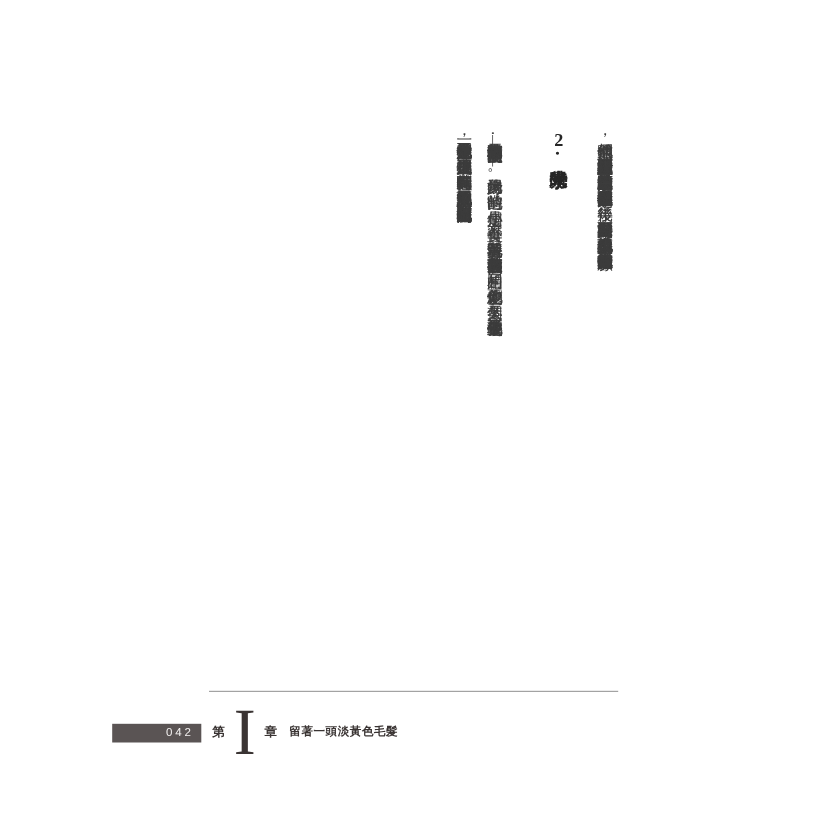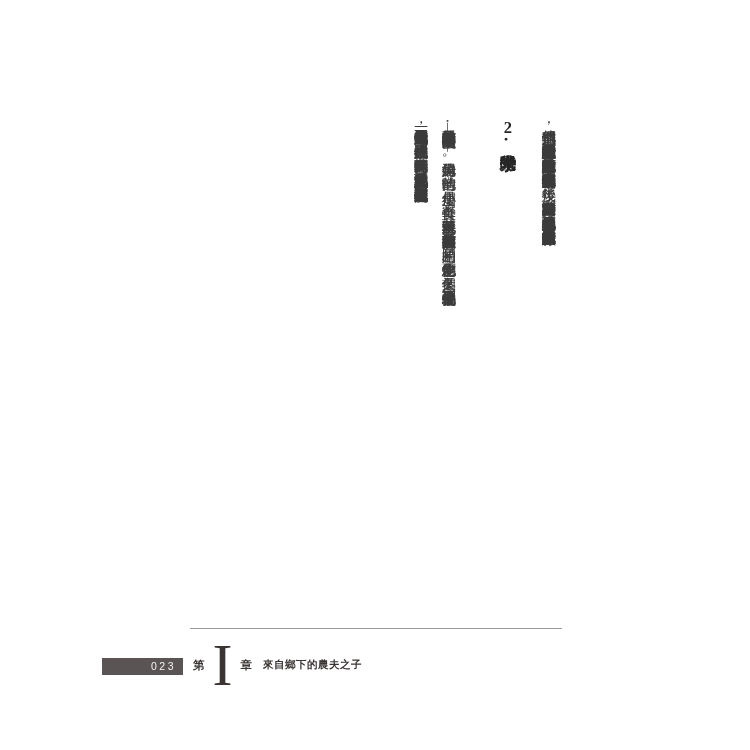--- a/index.html
+++ b/index.html
@@ -108,22 +108,22 @@
 
   <div class="text-block">
     <p>雖然他們很窮，但詹姆斯及阿曼達（戴爾的母親）卻常可找到一些東西贈給慈善機構。這可能是阿曼達堅定的信念及當地牧師鼓勵的結果。接受他們禮物的是一個住在愛荷華州坎薩布魯福斯教會之家的孤兒。幾年後，當戴爾在耶誕節前夕寄支票回家時，他也發現支票被捐給慈善機構。他的父母正在幫助一個為照顧子女而在生活中痛苦掙扎的寡婦。</p>
     <h2 class="section-heading"><span class="upright">2</span><span>‧</span><span>求學時光</span></h2>
     <p>年幼時的卡耐基是馬克‧吐溫筆下的頑皮男孩——湯姆的化身。當時的他，是個瘦小、營養不良、留著一頭淡黃色毛髮、有著一對大耳朵和酒窩的敏感男孩。相同的是，他也愛惡作劇。某個冬天，他帶了隻死兔子到學校去。</p>
     <p>他趁別人不注意時把兔子放在一個桶子裡，再把桶子放在圓火爐上燒。當氣味傳到老師鼻裡時，她立刻發現了搗蛋的戴爾並懲罰他。然而這段插曲反而使他在同學間的知名度顯著地提高。</p>
   </div>
 
   <div class="footer-rule" style="background: rgb(154, 154, 154);"></div>
 
-  <div class="page-badge" style="background: rgb(90, 84, 84);">023</div>
+  <div class="page-badge" style="background: rgb(90, 84, 84);">042</div>
 
   <div class="chapter-line">
     <span class="chapter-prefix">第</span>
     <span class="chapter-numeral">I</span>
     <span class="chapter-marker">章</span>
-    <span class="chapter-title">來自鄉下的農夫之子</span>
+    <span class="chapter-title">留著一頭淡黃色毛髮</span>
   </div>
 
 </div>
 
 </body></html>

